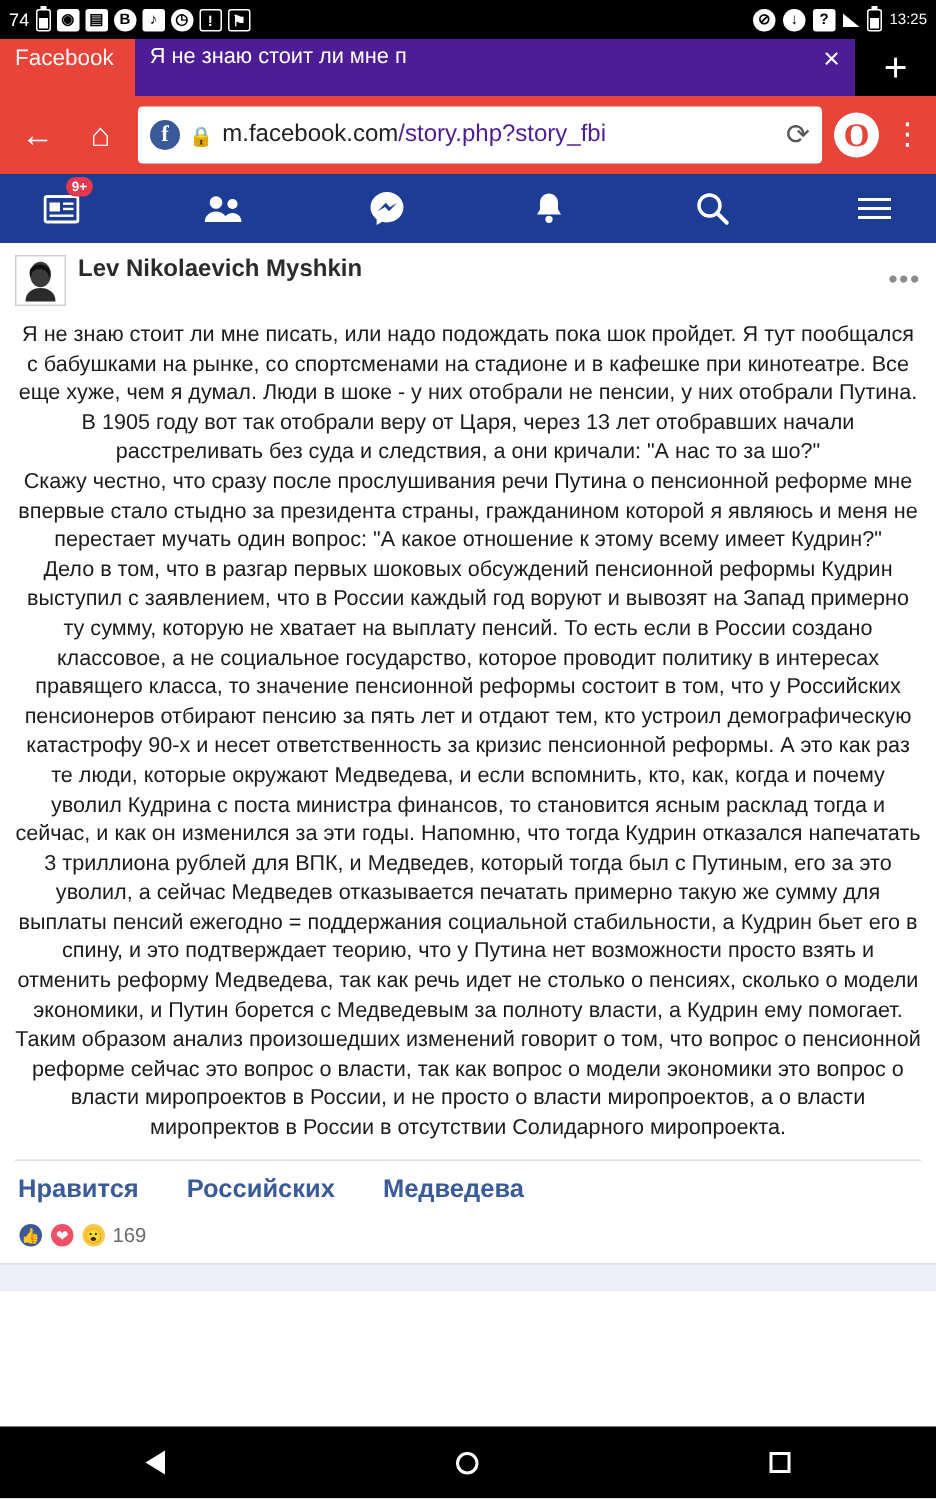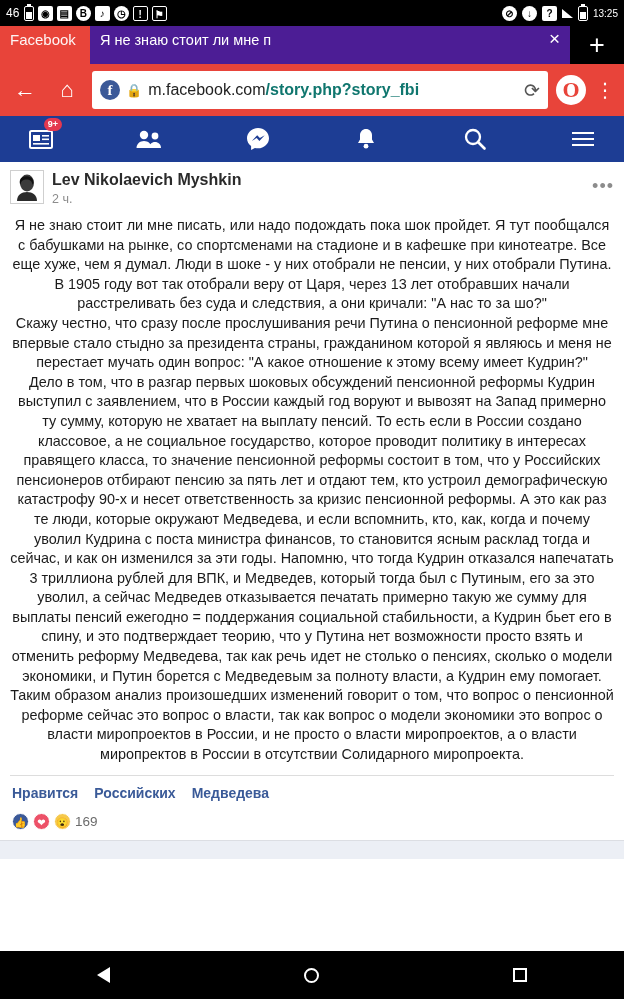--- a/index.html
+++ b/index.html
@@ -89,22 +89,22 @@
   
   .tabstrip {
     height: 38px;
     background: #e8443a;
     display: flex;
     align-items: stretch;
     color: #ffffff;
   }
   .tab {
     display: flex;
-    align-items: flex-end;
-    padding: 16px 10px;
+    align-items: flex-start;
+    padding: 4px 10px;
     font-size: 15px;
     max-width: 230px;
     white-space: nowrap;
     overflow: hidden;
     text-overflow: ellipsis;
   }
   .tab.inactive {
     color: #ffffff;
     opacity: 0.95;
   }
@@ -185,21 +185,21 @@
     color: #444444;
     flex: 0 0 auto;
   }
   .omnibox .url {
     font-size: 16px;
     color: #222222;
     white-space: nowrap;
     overflow: hidden;
     flex: 1;
   }
-  .omnibox .url .path { color: #0f766e; font-weight: bold; }
+  .omnibox .url .path { color: #4c1d95; }
   .omnibox .reload {
     font-size: 19px;
     color: #555555;
     flex: 0 0 auto;
   }
   .opera-o {
     width: 30px; height: 30px;
     border-radius: 50%;
     background: #ffffff;
     color: #e8443a;
@@ -307,23 +307,23 @@
     text-align: center;
     white-space: pre-wrap;
   }
   .post-sep {
     border: none;
     border-top: 1px solid #dddddd;
     margin: 10px 0 0 0;
   }
   .post-actions {
     display: flex;
-    gap: 16px;
+    gap: 32px;
     padding: 9px 2px 8px 2px;
-    font-size: 14px;
+    font-size: 17px;
     font-weight: bold;
     color: #3a5a98;
   }
   .post-stats {
     display: flex;
     align-items: center;
     gap: 4px;
     padding: 4px 2px 10px 2px;
   }
   .react {
@@ -379,21 +379,21 @@
     box-sizing: border-box;
   }
 </style>
 </head>
 <body>
 
 <div id="screen">
 
   <div class="statusbar">
     <div class="sb-left">
-      <span class="sb-battery-num">46</span>
+      <span class="sb-battery-num">74</span>
       <span class="sb-batt"></span>
       <span class="sb-ico">◉</span>
       <span class="sb-ico">▤</span>
       <span class="sb-ico round">B</span>
       <span class="sb-ico">♪</span>
       <span class="sb-ico round">◷</span>
       <span class="sb-ico hollow">!</span>
       <span class="sb-ico hollow">⚑</span>
     </div>
     <div class="sb-right">
@@ -481,21 +481,20 @@
       <div class="avatar">
         <svg width="32" height="32" viewBox="0 0 32 32">
           <rect width="32" height="32" fill="#ffffff"></rect>
           <path d="M6 30c0-6 4.5-9 10-9s10 3 10 9z" fill="#2b2b2b"></path>
           <ellipse cx="16" cy="12" rx="7" ry="8.5" fill="#3b3b3b"></ellipse>
           <path d="M9 9c1.5-5 11.5-5 13 0 .6 2 .2 4-.5 5-.4-4-2.5-5.5-6-5.5S9.9 10 9.5 14C8.8 13 8.4 11 9 9z" fill="#111111"></path>
         </svg>
       </div>
       <div class="post-meta">
         <div class="post-author">Lev Nikolaevich Myshkin</div>
-        <div class="post-time">2 ч.</div>
       </div>
       <div class="post-more">•••</div>
     </div>
 
     <div class="post-body">Я не знаю стоит ли мне писать, или надо подождать пока шок пройдет. Я тут пообщался с бабушками на рынке, со спортсменами на стадионе и в кафешке при кинотеатре. Все еще хуже, чем я думал. Люди в шоке - у них отобрали не пенсии, у них отобрали Путина. В 1905 году вот так отобрали веру от Царя, через 13 лет отобравших начали расстреливать без суда и следствия, а они кричали: "А нас то за шо?"
 Скажу честно, что сразу после прослушивания речи Путина о пенсионной реформе мне впервые стало стыдно за президента страны, гражданином которой я являюсь и меня не перестает мучать один вопрос: "А какое отношение к этому всему имеет Кудрин?"
 Дело в том, что в разгар первых шоковых обсуждений пенсионной реформы Кудрин выступил с заявлением, что в России каждый год воруют и вывозят на Запад примерно ту сумму, которую не хватает на выплату пенсий. То есть если в России создано классовое, а не социальное государство, которое проводит политику в интересах правящего класса, то значение пенсионной реформы состоит в том, что у Российских пенсионеров отбирают пенсию за пять лет и отдают тем, кто устроил демографическую катастрофу 90-х и несет ответственность за кризис пенсионной реформы. А это как раз те люди, которые окружают Медведева, и если вспомнить, кто, как, когда и почему уволил Кудрина с поста министра финансов, то становится ясным расклад тогда и сейчас, и как он изменился за эти годы. Напомню, что тогда Кудрин отказался напечатать 3 триллиона рублей для ВПК, и Медведев, который тогда был с Путиным, его за это уволил, а сейчас Медведев отказывается печатать примерно такую же сумму для выплаты пенсий ежегодно = поддержания социальной стабильности, а Кудрин бьет его в спину, и это подтверждает теорию, что у Путина нет возможности просто взять и отменить реформу Медведева, так как речь идет не столько о пенсиях, сколько о модели экономики, и Путин борется с Медведевым за полноту власти, а Кудрин ему помогает.
 Таким образом анализ произошедших изменений говорит о том, что вопрос о пенсионной реформе сейчас это вопрос о власти, так как вопрос о модели экономики это вопрос о власти миропроектов в России, и не просто о власти миропроектов, а о власти миропректов в России в отсутствии Солидарного миропроекта.</div>
 
     <hr class="post-sep">

